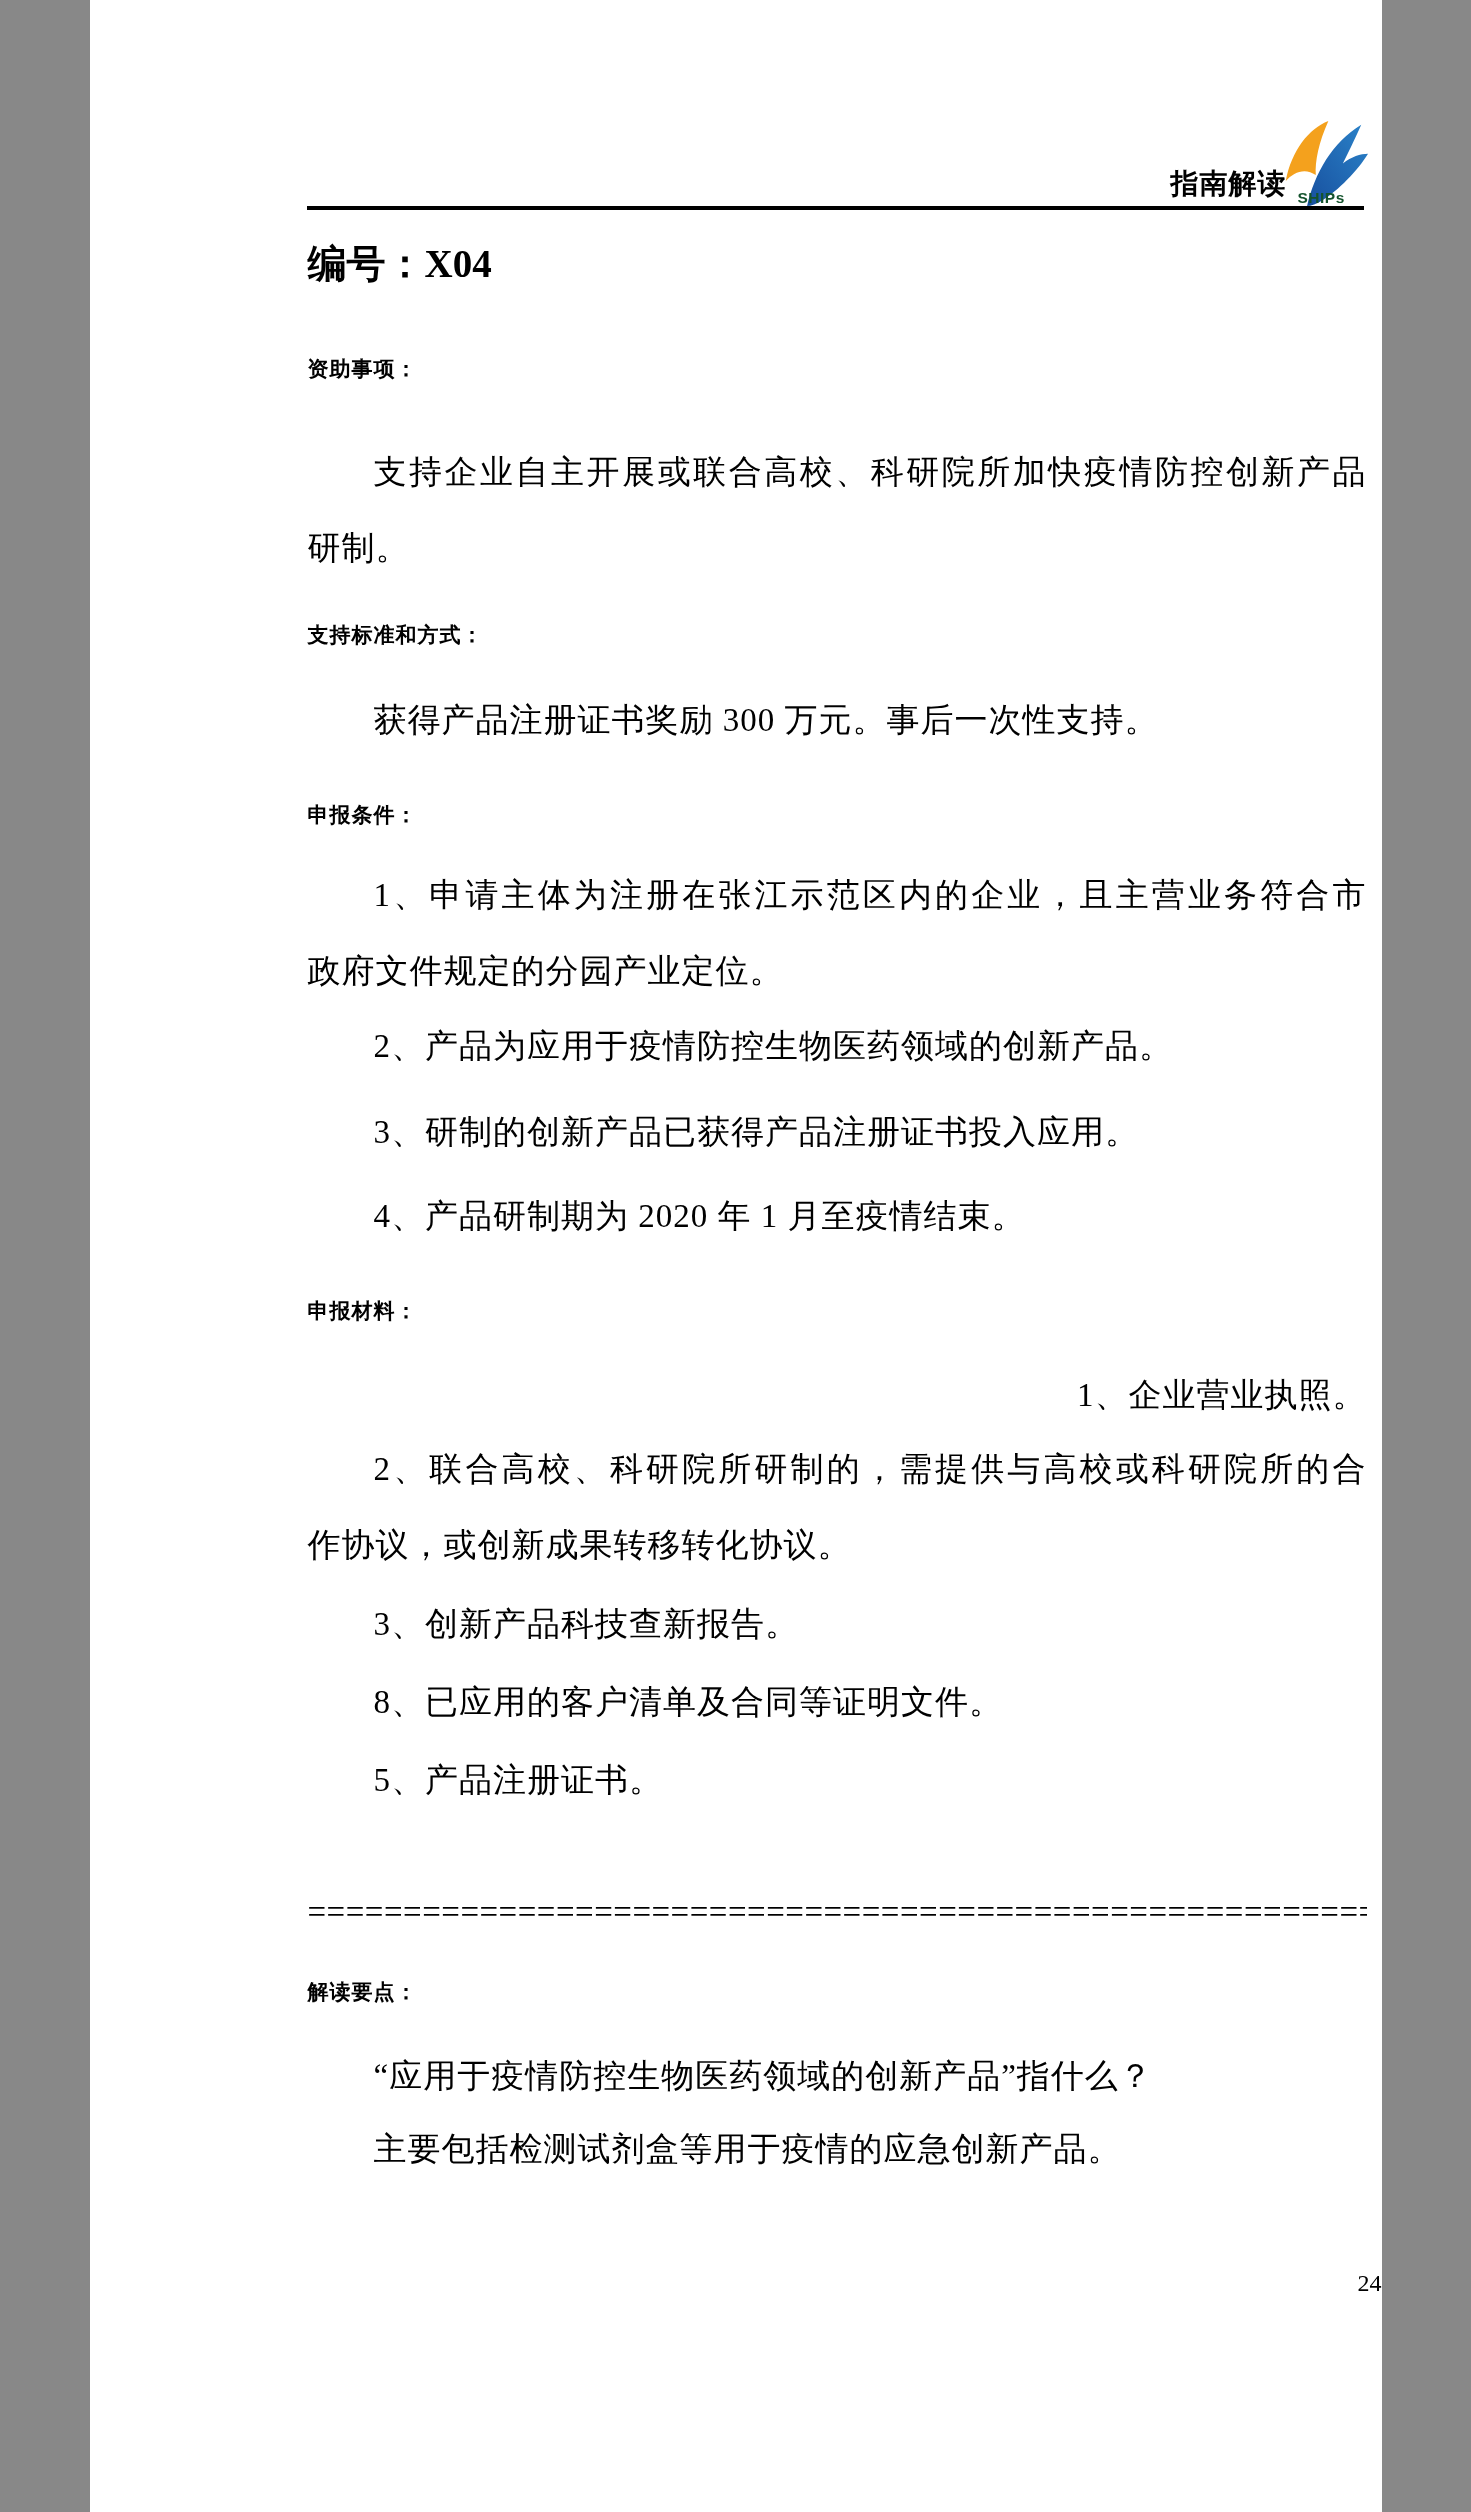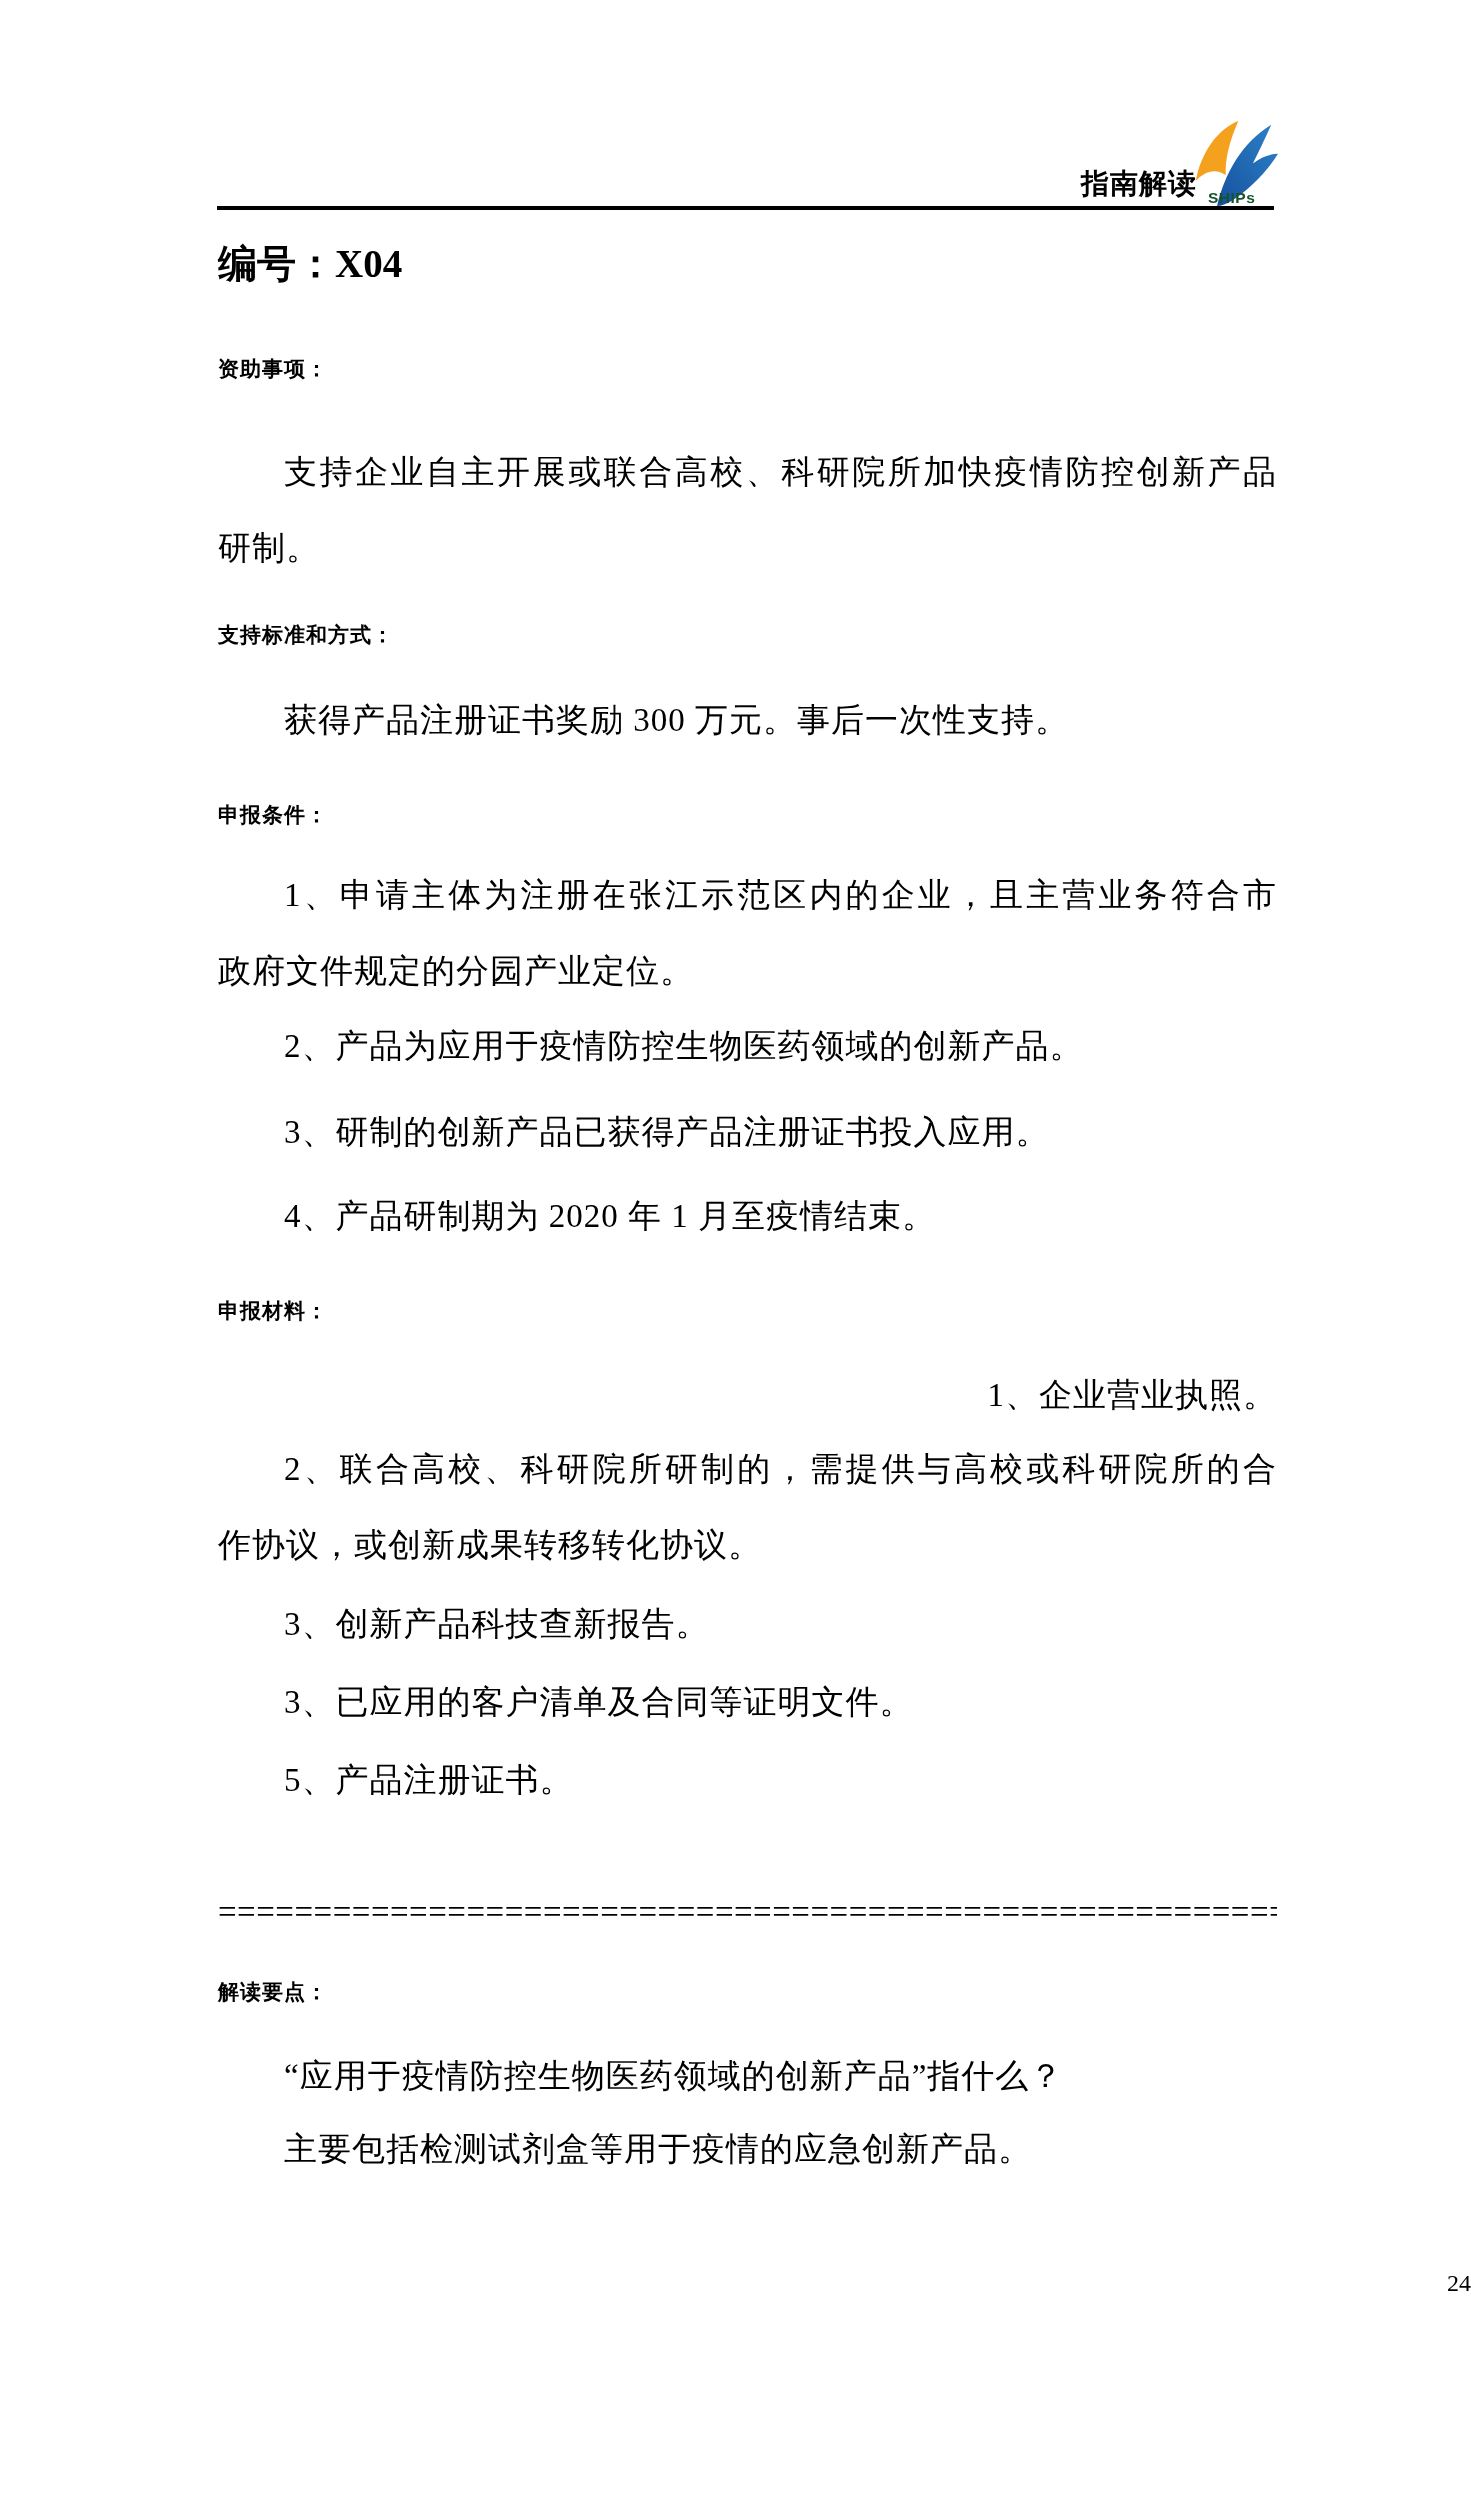--- a/index.html
+++ b/index.html
@@ -1,18 +1,18 @@
 <!DOCTYPE html>
 <html><head>
 <meta charset="utf-8">
 <style>
   html,body { margin:0; padding:0; background:#888; }
   .page {
     position:relative;
-    width:1471px; height:2512px;
+    width:1292px; height:2512px;
     margin:0 auto;
     background:#ffffff;
     color:#000;
     font-family:"Liberation Serif", serif;
     overflow:hidden;
   }
 
   
   .brand {
     position:absolute; left:1081px; top:165px;
@@ -130,21 +130,21 @@
     <div class="line ind">1、企业营业执照。</div>
   </div>
   <div class="p" id="p-s3-1">
     <div class="line ind fill">2、联合高校、科研院所研制的，需提供与高校或科研院所的合</div>
     <div class="line">作协议，或创新成果转移转化协议。</div>
   </div>
   <div class="p" id="p-s3-2">
     <div class="line ind">3、创新产品科技查新报告。</div>
   </div>
   <div class="p" id="p-s3-3">
-    <div class="line ind">3、已应用的客户清单及合同等证明文件。</div>
+    <div class="line ind">8、已应用的客户清单及合同等证明文件。</div>
   </div>
   <div class="p" id="p-s3-4">
     <div class="line ind">5、产品注册证书。</div>
   </div>
 
   <div class="sep">========================================================</div>
 
   <div class="h" id="h-notes">解读要点：</div>
   <div class="p" id="p-n-1">
     <div class="line ind">主要包括检测试剂盒等用于疫情的应急创新产品。</div>

